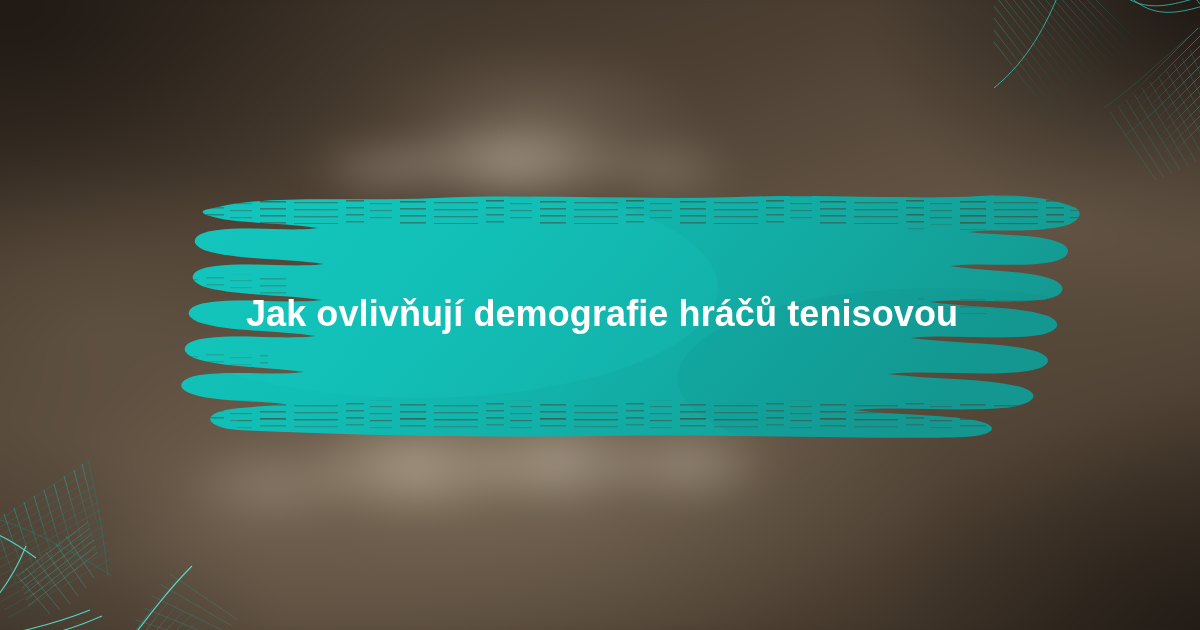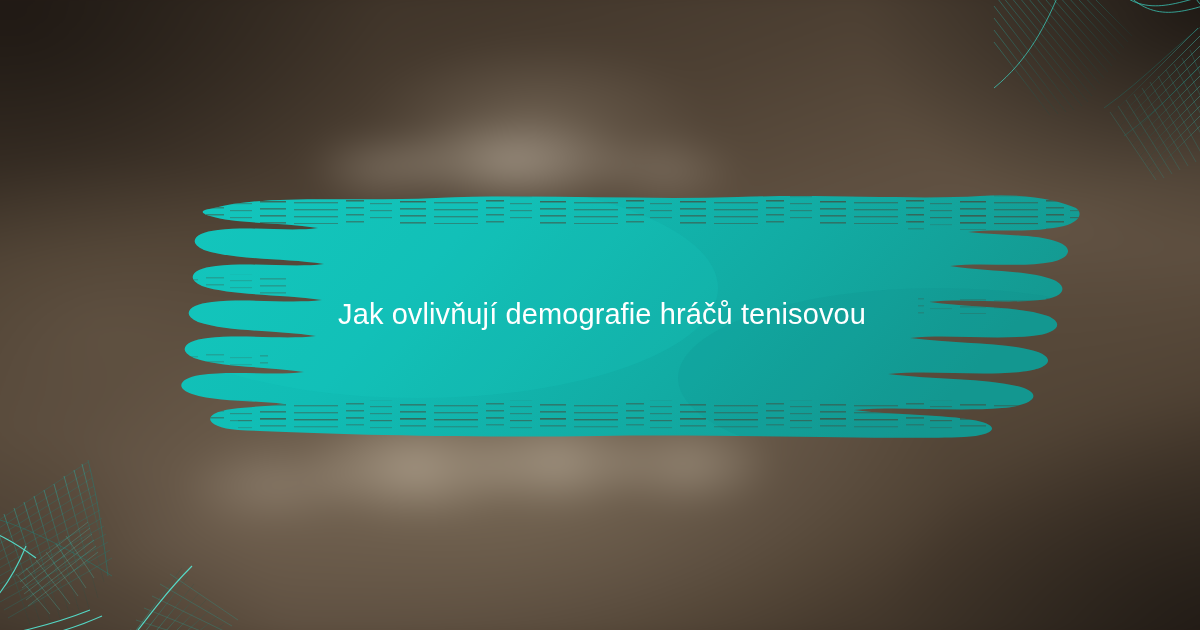--- a/index.html
+++ b/index.html
@@ -64,22 +64,22 @@
     position:absolute;
     left:118px; top:178px;
     width:968px; height:272px;
     display:flex; flex-direction:column;
     align-items:center; justify-content:center;
     gap:12px;
     z-index:6;
   }
   .headline-line {
     color:#ffffff;
-    font-size:29px;
-    font-weight:400;
+    font-size:36px;
+    font-weight:700;
     letter-spacing:.1px;
     line-height:1.18;
     text-align:center;
     white-space:nowrap;
     text-rendering:optimizeLegibility;
   }
 </style>
 </head>
 <body>
 

